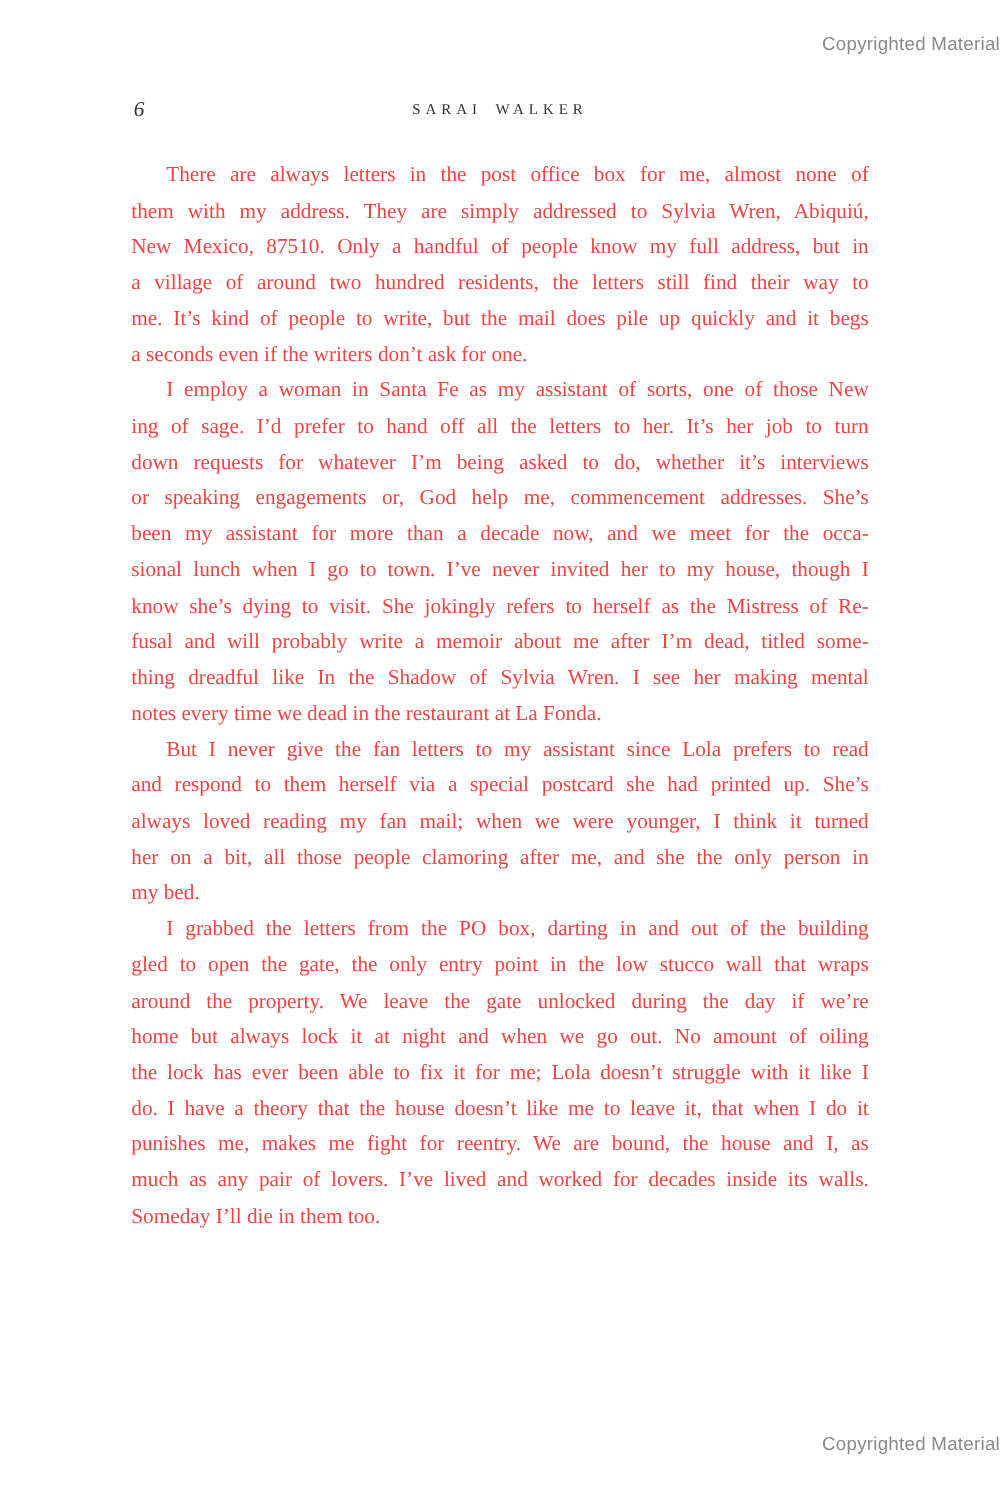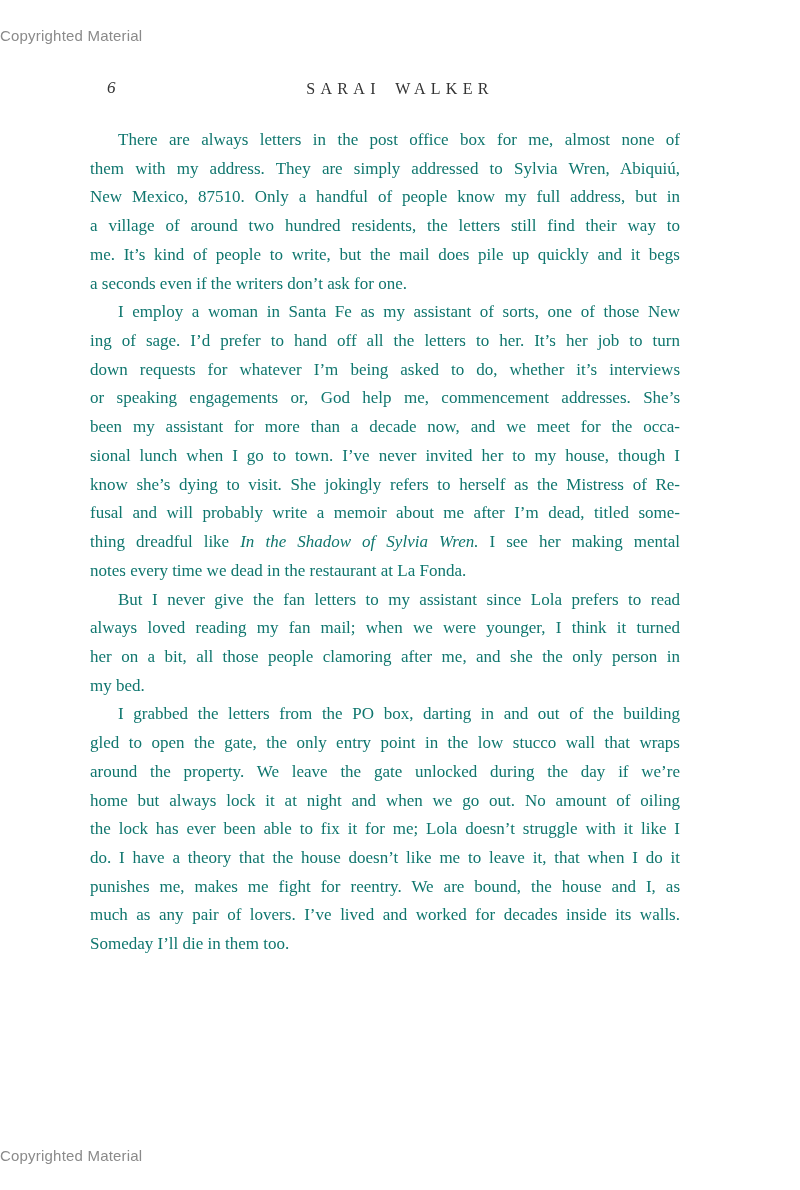--- a/index.html
+++ b/index.html
@@ -12,21 +12,21 @@
     width: 800px;
     height: 1190px;
     background: #ffffff;
     overflow: hidden;
     font-family: "Liberation Serif", serif;
   }
   .notice {
     position: absolute;
     left: 0;
     width: 100%;
-    text-align: left;
+    text-align: right;
     font-family: "Liberation Sans", sans-serif;
     font-size: 15px;
     color: #8a8a8a;
     letter-spacing: 0.2px;
   }
   .notice.top { top: 27px; }
   .notice.bottom { top: 1147px; }
   .page-header {
     position: absolute;
     left: 105px;
@@ -42,43 +42,43 @@
     font-style: italic;
     font-size: 17px;
     color: #333333;
   }
   .running-head {
     position: absolute;
     left: 0;
     width: 100%;
     top: 2px;
     text-align: center;
-    font-size: 16px;
+    font-size: 12px;
     letter-spacing: 0.33em;
     word-spacing: 0.35em;
     color: #333333;
   }
   .body-text {
     position: absolute;
-    left: 90px;
+    left: 105px;
     top: 126px;
     width: 590px;
     font-size: 17px;
-    color: #0f766e;
+    color: #ef4444;
   }
   .line {
     line-height: 28.72px;
     height: 28.72px;
     text-align: justify;
     text-align-last: justify;
     white-space: normal;
   }
   .line.first { text-indent: 28px; }
   .line.last { text-align-last: left; }
-  .em { font-style: italic; }
+  .em { }
 </style>
 </head>
 <body>
 
 <div class="scan-page">
   <div class="notice top">Copyrighted Material</div>
 
   <div class="page-header">
     <span class="folio">6</span>
     <span class="running-head">SARAI WALKER</span>
@@ -95,20 +95,21 @@
       <div class="line"><span>ing of sage. I’d prefer to hand off all the letters to her. It’s her job to turn</span></div>
       <div class="line"><span>down requests for whatever I’m being asked to do, whether it’s interviews</span></div>
       <div class="line"><span>or speaking engagements or, God help me, commencement addresses. She’s</span></div>
       <div class="line"><span>been my assistant for more than a decade now, and we meet for the occa-</span></div>
       <div class="line"><span>sional lunch when I go to town. I’ve never invited her to my house, though I</span></div>
       <div class="line"><span>know she’s dying to visit. She jokingly refers to herself as the Mistress of Re-</span></div>
       <div class="line"><span>fusal and will probably write a memoir about me after I’m dead, titled some-</span></div>
       <div class="line"><span>thing dreadful like </span><span class="em">In the Shadow of Sylvia Wren.</span><span> I see her making mental</span></div>
       <div class="line last"><span>notes every time we dead in the restaurant at La Fonda.</span></div>
       <div class="line first"><span>But I never give the fan letters to my assistant since Lola prefers to read</span></div>
+      <div class="line"><span>and respond to them herself via a special postcard she had printed up. She’s</span></div>
       <div class="line"><span>always loved reading my fan mail; when we were younger, I think it turned</span></div>
       <div class="line"><span>her on a bit, all those people clamoring after me, and she the only person in</span></div>
       <div class="line last"><span>my bed.</span></div>
       <div class="line first"><span>I grabbed the letters from the PO box, darting in and out of the building</span></div>
       <div class="line"><span>gled to open the gate, the only entry point in the low stucco wall that wraps</span></div>
       <div class="line"><span>around the property. We leave the gate unlocked during the day if we’re</span></div>
       <div class="line"><span>home but always lock it at night and when we go out. No amount of oiling</span></div>
       <div class="line"><span>the lock has ever been able to fix it for me; Lola doesn’t struggle with it like I</span></div>
       <div class="line"><span>do. I have a theory that the house doesn’t like me to leave it, that when I do it</span></div>
       <div class="line"><span>punishes me, makes me fight for reentry. We are bound, the house and I, as</span></div>

